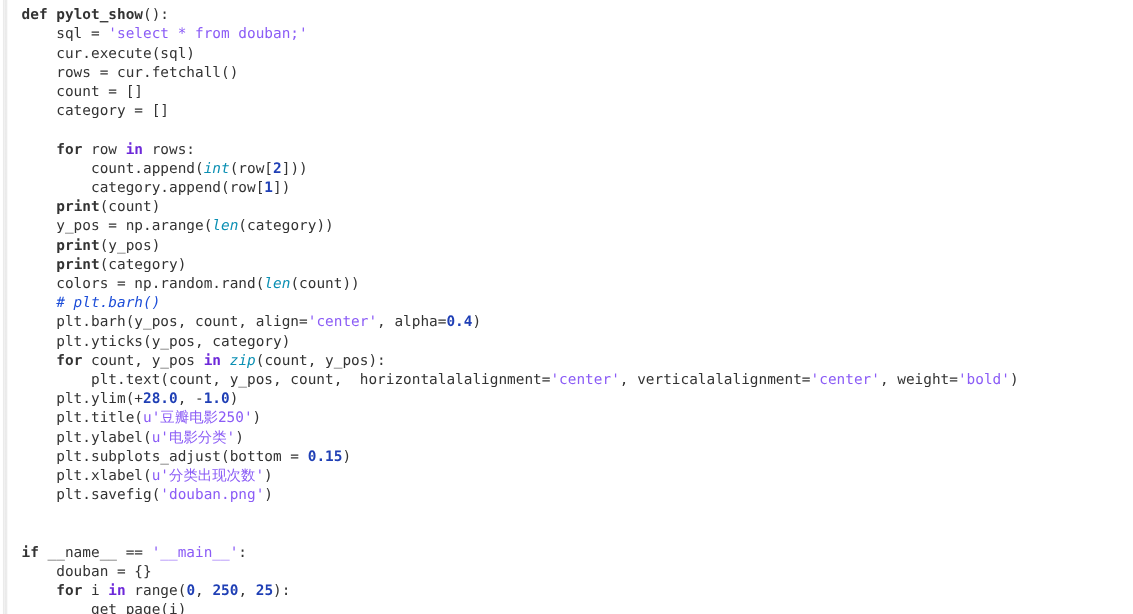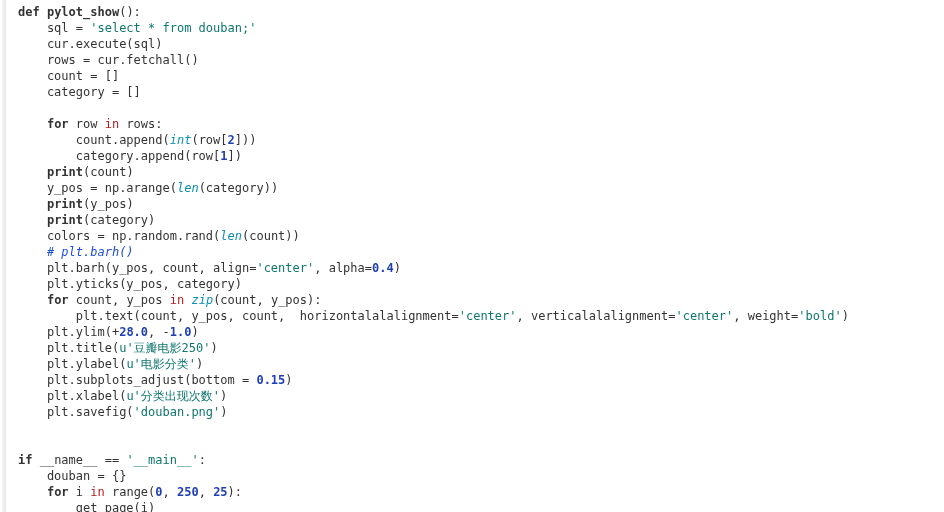--- a/index.html
+++ b/index.html
@@ -63,24 +63,24 @@
   }
 
   .ln {
     display: block;
     min-height: 16px;
     white-space: pre;
   }
 
   
   .t-kw   { color: #333333; font-weight: bold; }            
-  .t-op-kw{ color: #b91c1c; font-weight: normal; }            
+  .t-op-kw{ color: #6d28d9; font-weight: bold; }            
   .t-name { color: #333333; font-weight: bold; }            
   .t-id   { color: #333333; text-align: center; }                               
-  .t-str  { color: #0f766e; }                               
+  .t-str  { color: #8b5cf6; }                               
   .t-num  { color: #1f3fb5; font-weight: bold; }            
   .t-builtin { color: #0a8fb3; font-style: italic; }                            
   .t-com  { color: #1d4ed8; font-style: italic; }           
   .t-punc { color: #333333; }
 </style>
 </head>
 <body>
 
 <div id="code-block">
 

